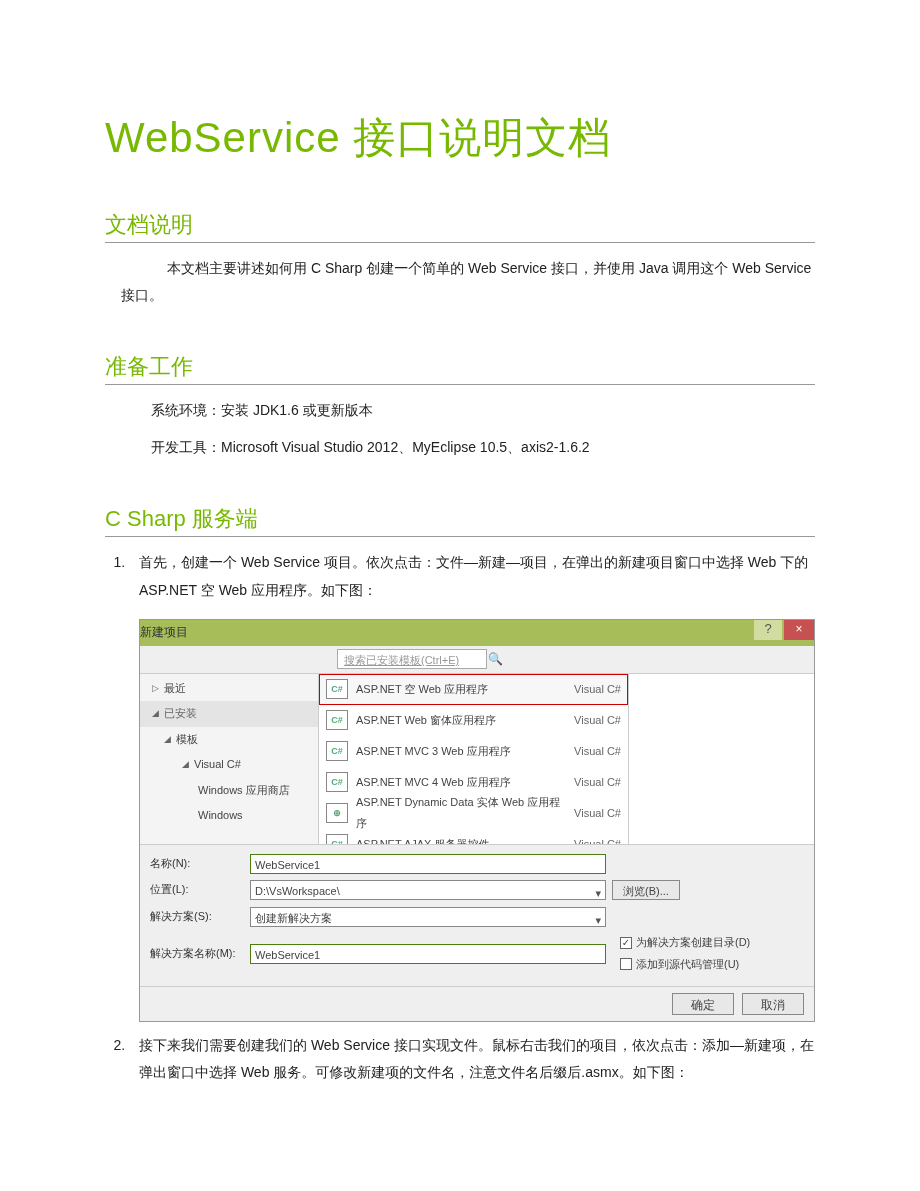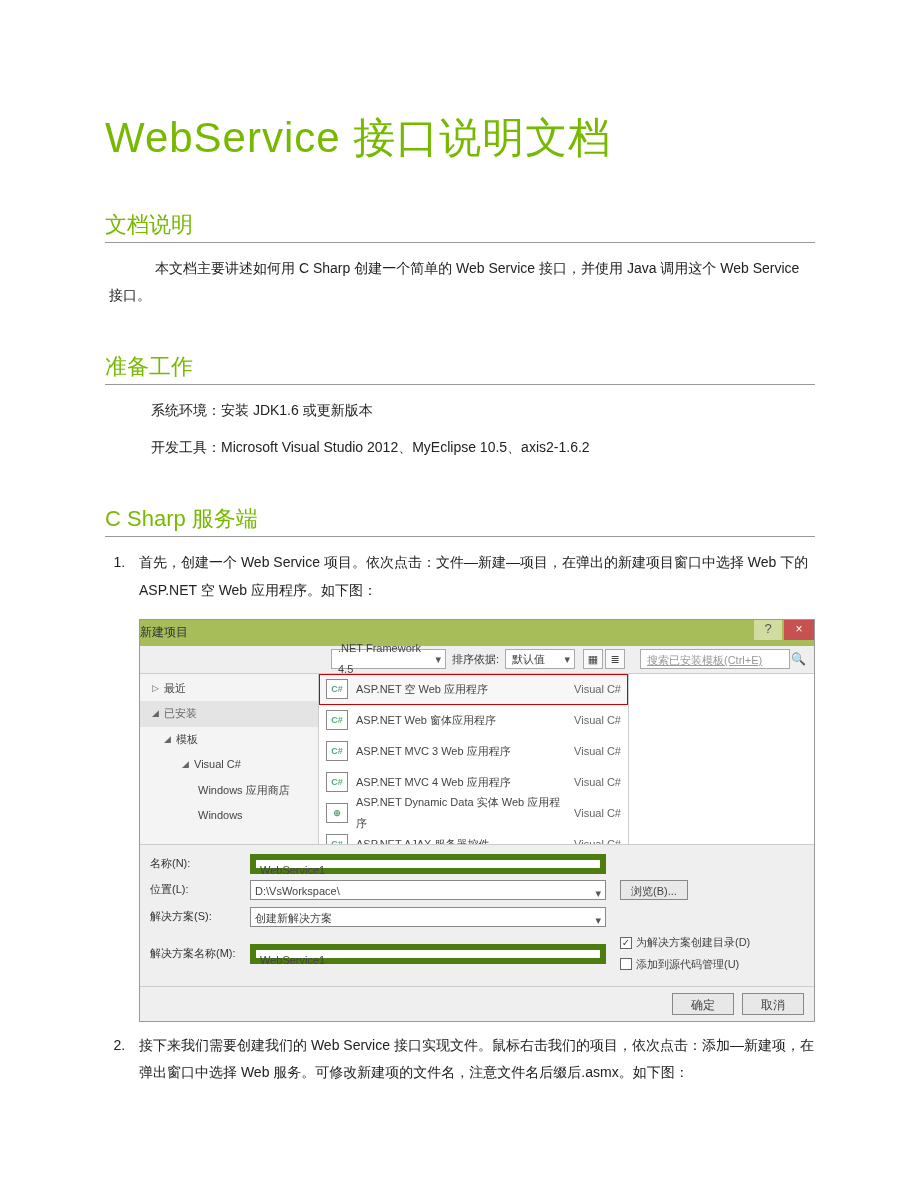--- a/index.html
+++ b/index.html
@@ -23,21 +23,21 @@
     font-weight: 400;
     padding-bottom: 2px;
     border-bottom: 1px solid #999;
     margin-bottom: 12px;
     margin-top: 44px;
   }
   .para {
     font-size: 14px;
     line-height: 1.9;
     color: #222;
-    margin-left: 4px;
+    margin-left: 16px;
   }
   .indent { text-indent: 46px; }
   .para2 { margin-left: 46px; margin-top: 10px; font-size:14px; line-height:1.9; color:#222;}
   ol.steps { list-style: decimal; padding-left: 24px; margin-top: 8px; }
   ol.steps li { font-size: 14px; line-height: 1.95; color: #222; padding-left: 10px; margin-bottom: 10px; }
 
   
   .dialog {
     margin-top: 15px;
     border: 1px solid #999;
@@ -103,24 +103,24 @@
   }
   .tpl-name{ flex:1; font-size:11px;}
   .tpl-lang{ font-size:11px; color:#666;}
   .desc-pane {
     flex:1; background:#efefef; padding:8px 10px; font-size:11px; color:#444;
   }
   .desc-label{ margin-bottom:6px;}
   .form-area{ background:#efefef; padding:8px 10px 6px 10px; border-top:1px solid #ccc;}
   .form-row{ display:flex; align-items:center; margin-bottom:5px; gap:6px;}
   .form-label{ flex:0 0 94px; font-size:11px; color:#333;}
-  .form-input{ flex:0 0 356px; border:6px solid #4d7c0f; background:#fff; height:20px; font-size:11px; padding:0 4px;}
+  .form-input{ flex:0 0 356px; border:1px solid #4d7c0f; background:#fff; height:20px; font-size:11px; padding:0 4px;}
   .form-combo{ flex:0 0 356px; border:1px solid #888; background:#fff; height:20px; font-size:11px; padding:0 4px; position:relative;}
   .form-combo::after{content:"▾"; position:absolute; right:4px; top:2px; color:#555;}
-  .btn-browse{ border:1px solid #888; background:#e8e8e8; height:20px; padding:0 10px; font-size:11px; margin-left:8px;}
+  .btn-browse{ border:1px solid #888; background:#e8e8e8; height:20px; padding:0 10px; font-size:11px; }
   .chk-row{ display:flex; align-items:center; font-size:11px; gap:4px;}
   .chk{ width:12px; height:12px; border:1px solid #666; background:#fff; display:inline-flex; align-items:center; justify-content:center; font-size:10px;}
   .dlg-footer{ background:#efefef; padding:6px 10px; display:flex; justify-content:flex-end; gap:8px; border-top:1px solid #ccc;}
   .dlg-btn{ border:1px solid #888; background:#e8e8e8; height:22px; padding:0 18px; font-size:12px;}
 </style>
 </head>
 <body>
 
 <h1 class="doc-title">WebService 接口说明文档</h1>
 
@@ -140,29 +140,20 @@
     
     <div class="dialog">
       <div class="dlg-title">
         <span class="dlg-title-text">新建项目</span>
         <div class="dlg-help">?</div>
         <div class="dlg-close">×</div>
       </div>
 
       <div class="dlg-toolbar">
         <div class="tb-left"></div>
-        <div class="tb-mid">
-          <div class="tb-combo" style="width:115px">.NET Framework 4.5</div>
-          <span class="tb-label">排序依据:</span>
-          <div class="tb-combo" style="width:70px">默认值</div>
-          <div class="tb-icons">
-            <div class="tb-icon">▦</div>
-            <div class="tb-icon">≣</div>
-          </div>
-        </div>
         <div class="tb-right">
           <div class="tb-search">搜索已安装模板(Ctrl+E)</div>
           <div class="tb-mag">🔍</div>
         </div>
       </div>
 
       <div class="dlg-body">
         <div class="tree">
           <div class="tree-row">
               <span class="tri">▷</span>

